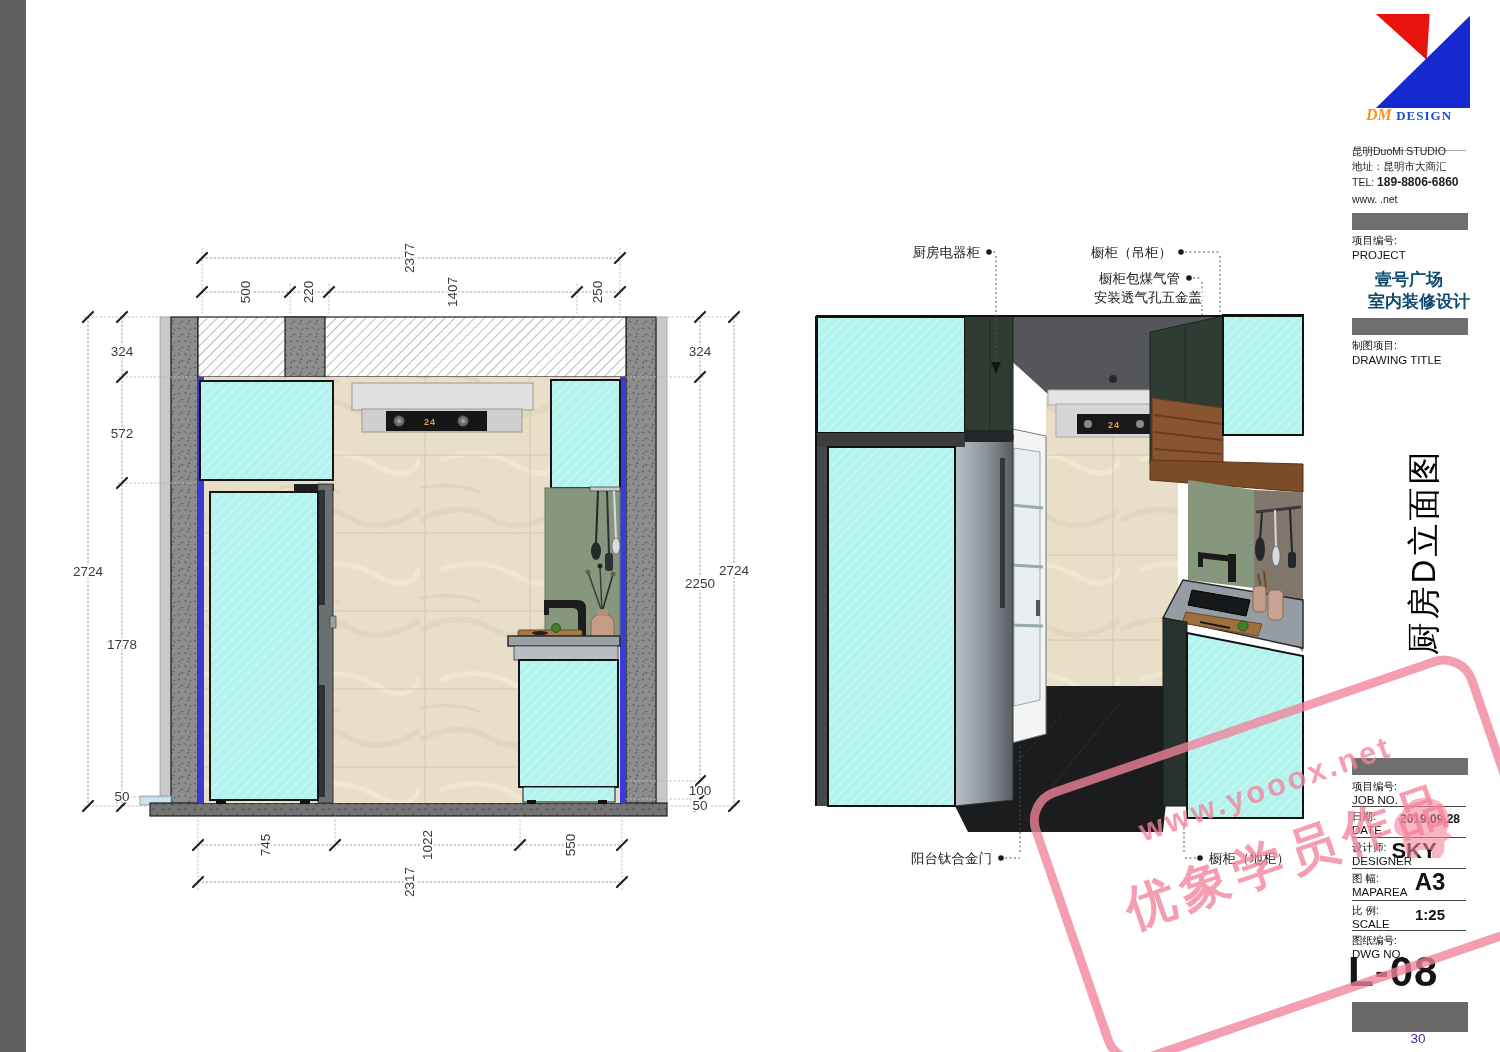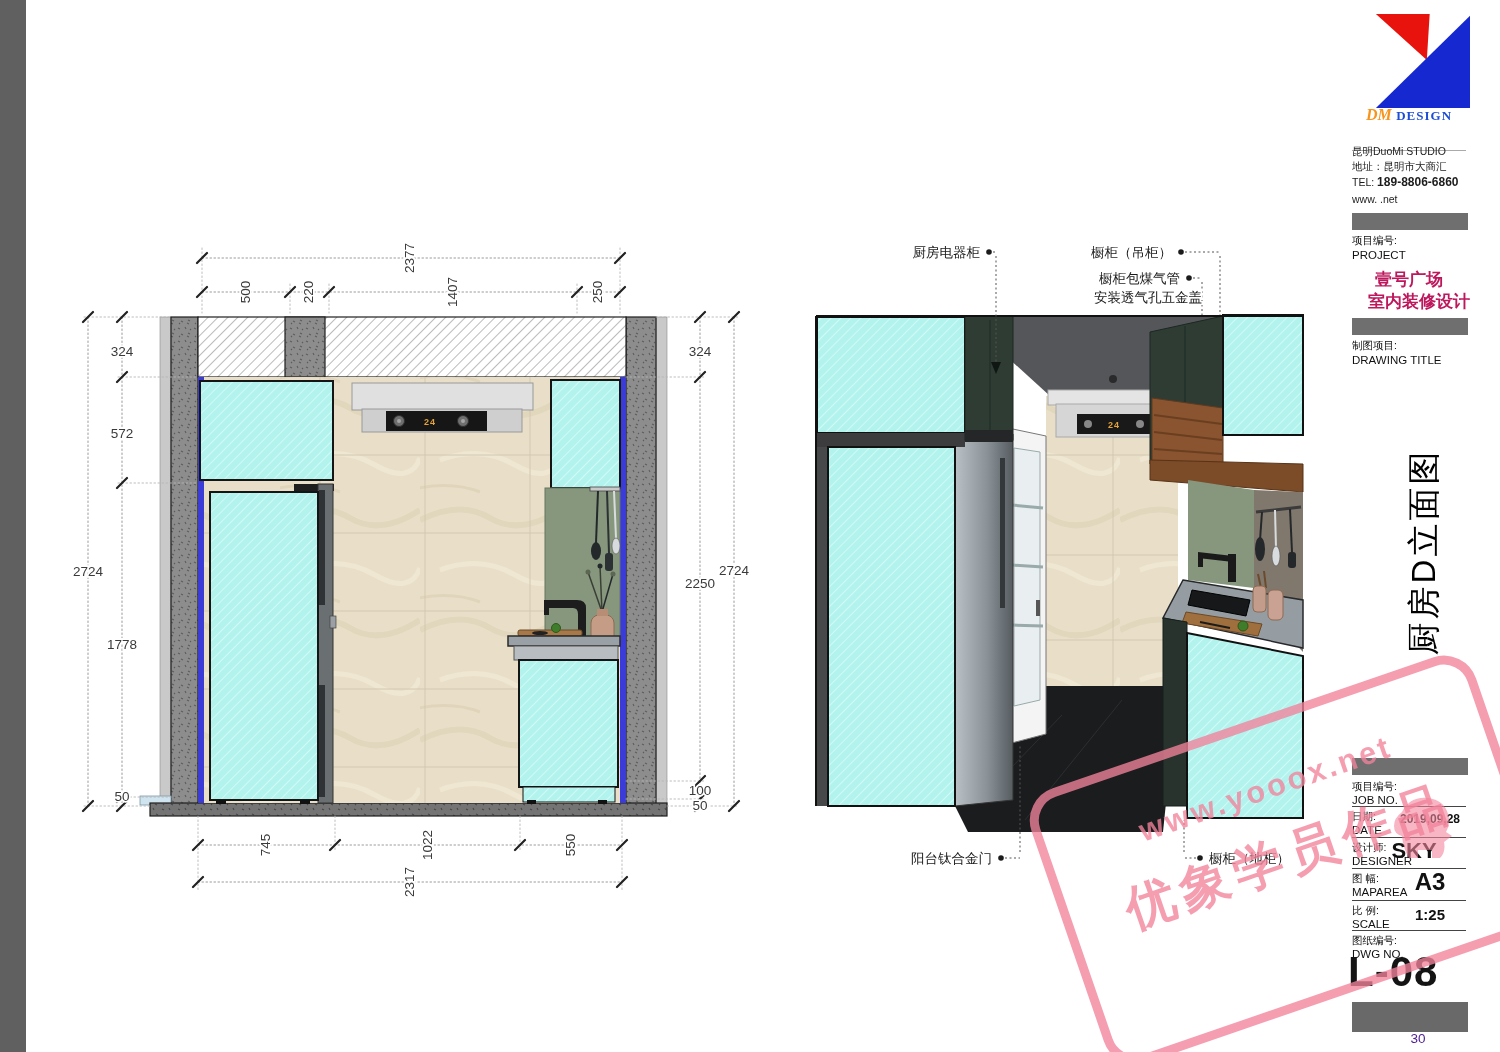--- a/index.html
+++ b/index.html
@@ -17,21 +17,21 @@
   .tb{left:1348px;top:0;width:122px;height:1052px;}
   .tb .bar{position:absolute;left:4px;width:116px;background:#6f6f6f;}
   .tb .hline{position:absolute;left:4px;width:114px;height:1px;background:#444;}
   .tb .cn{font-size:10.5px;line-height:1.25;}
   .tb .en{font-size:11.5px;line-height:1.25;}
   .dm-line{position:absolute;left:0;top:106px;width:122px;text-align:center;}
   .dm{font-family:"Liberation Serif",serif;font-style:italic;font-weight:bold;font-size:16px;color:#f7941d;}
   .design{font-family:"Liberation Serif",serif;font-weight:bold;font-size:13px;color:#1d4ed8;letter-spacing:1px;}
   .company{position:absolute;left:4px;top:144px;font-size:10.5px;line-height:1.45;color:#1c1c1c;}
   .company b{font-size:12px;}
-  .pname{position:absolute;left:0;width:122px;text-align:center;font-size:17px;font-weight:bold;color:#be185d;}
+  .pname{position:absolute;left:0;width:122px;text-align:center;font-size:17px;font-weight:bold;color:#0c4a6e;}
   .vtitle{position:absolute;left:-29px;top:533px;width:210px;height:38px;line-height:38px;
           text-align:center;font-size:33px;letter-spacing:3px;color:#000;transform:rotate(-90deg);}
   .val{position:absolute;text-align:center;color:#111;font-weight:bold;}
   .sheetno{position:absolute;left:0;top:948px;width:122px;text-align:left;
            font-size:42px;font-weight:600;letter-spacing:1px;color:#141414;}
   .pageno{position:absolute;left:10px;top:1031px;width:120px;text-align:center;font-size:13.5px;color:#4c1d95;}
   
   .wm{left:1055px;top:715px;width:470px;height:290px;transform:rotate(-19deg);
       color:#f2839b;opacity:.78;pointer-events:none;z-index:30;}
   .wm .frame{position:absolute;inset:0;border:9px solid #f2839b;border-radius:34px;}

